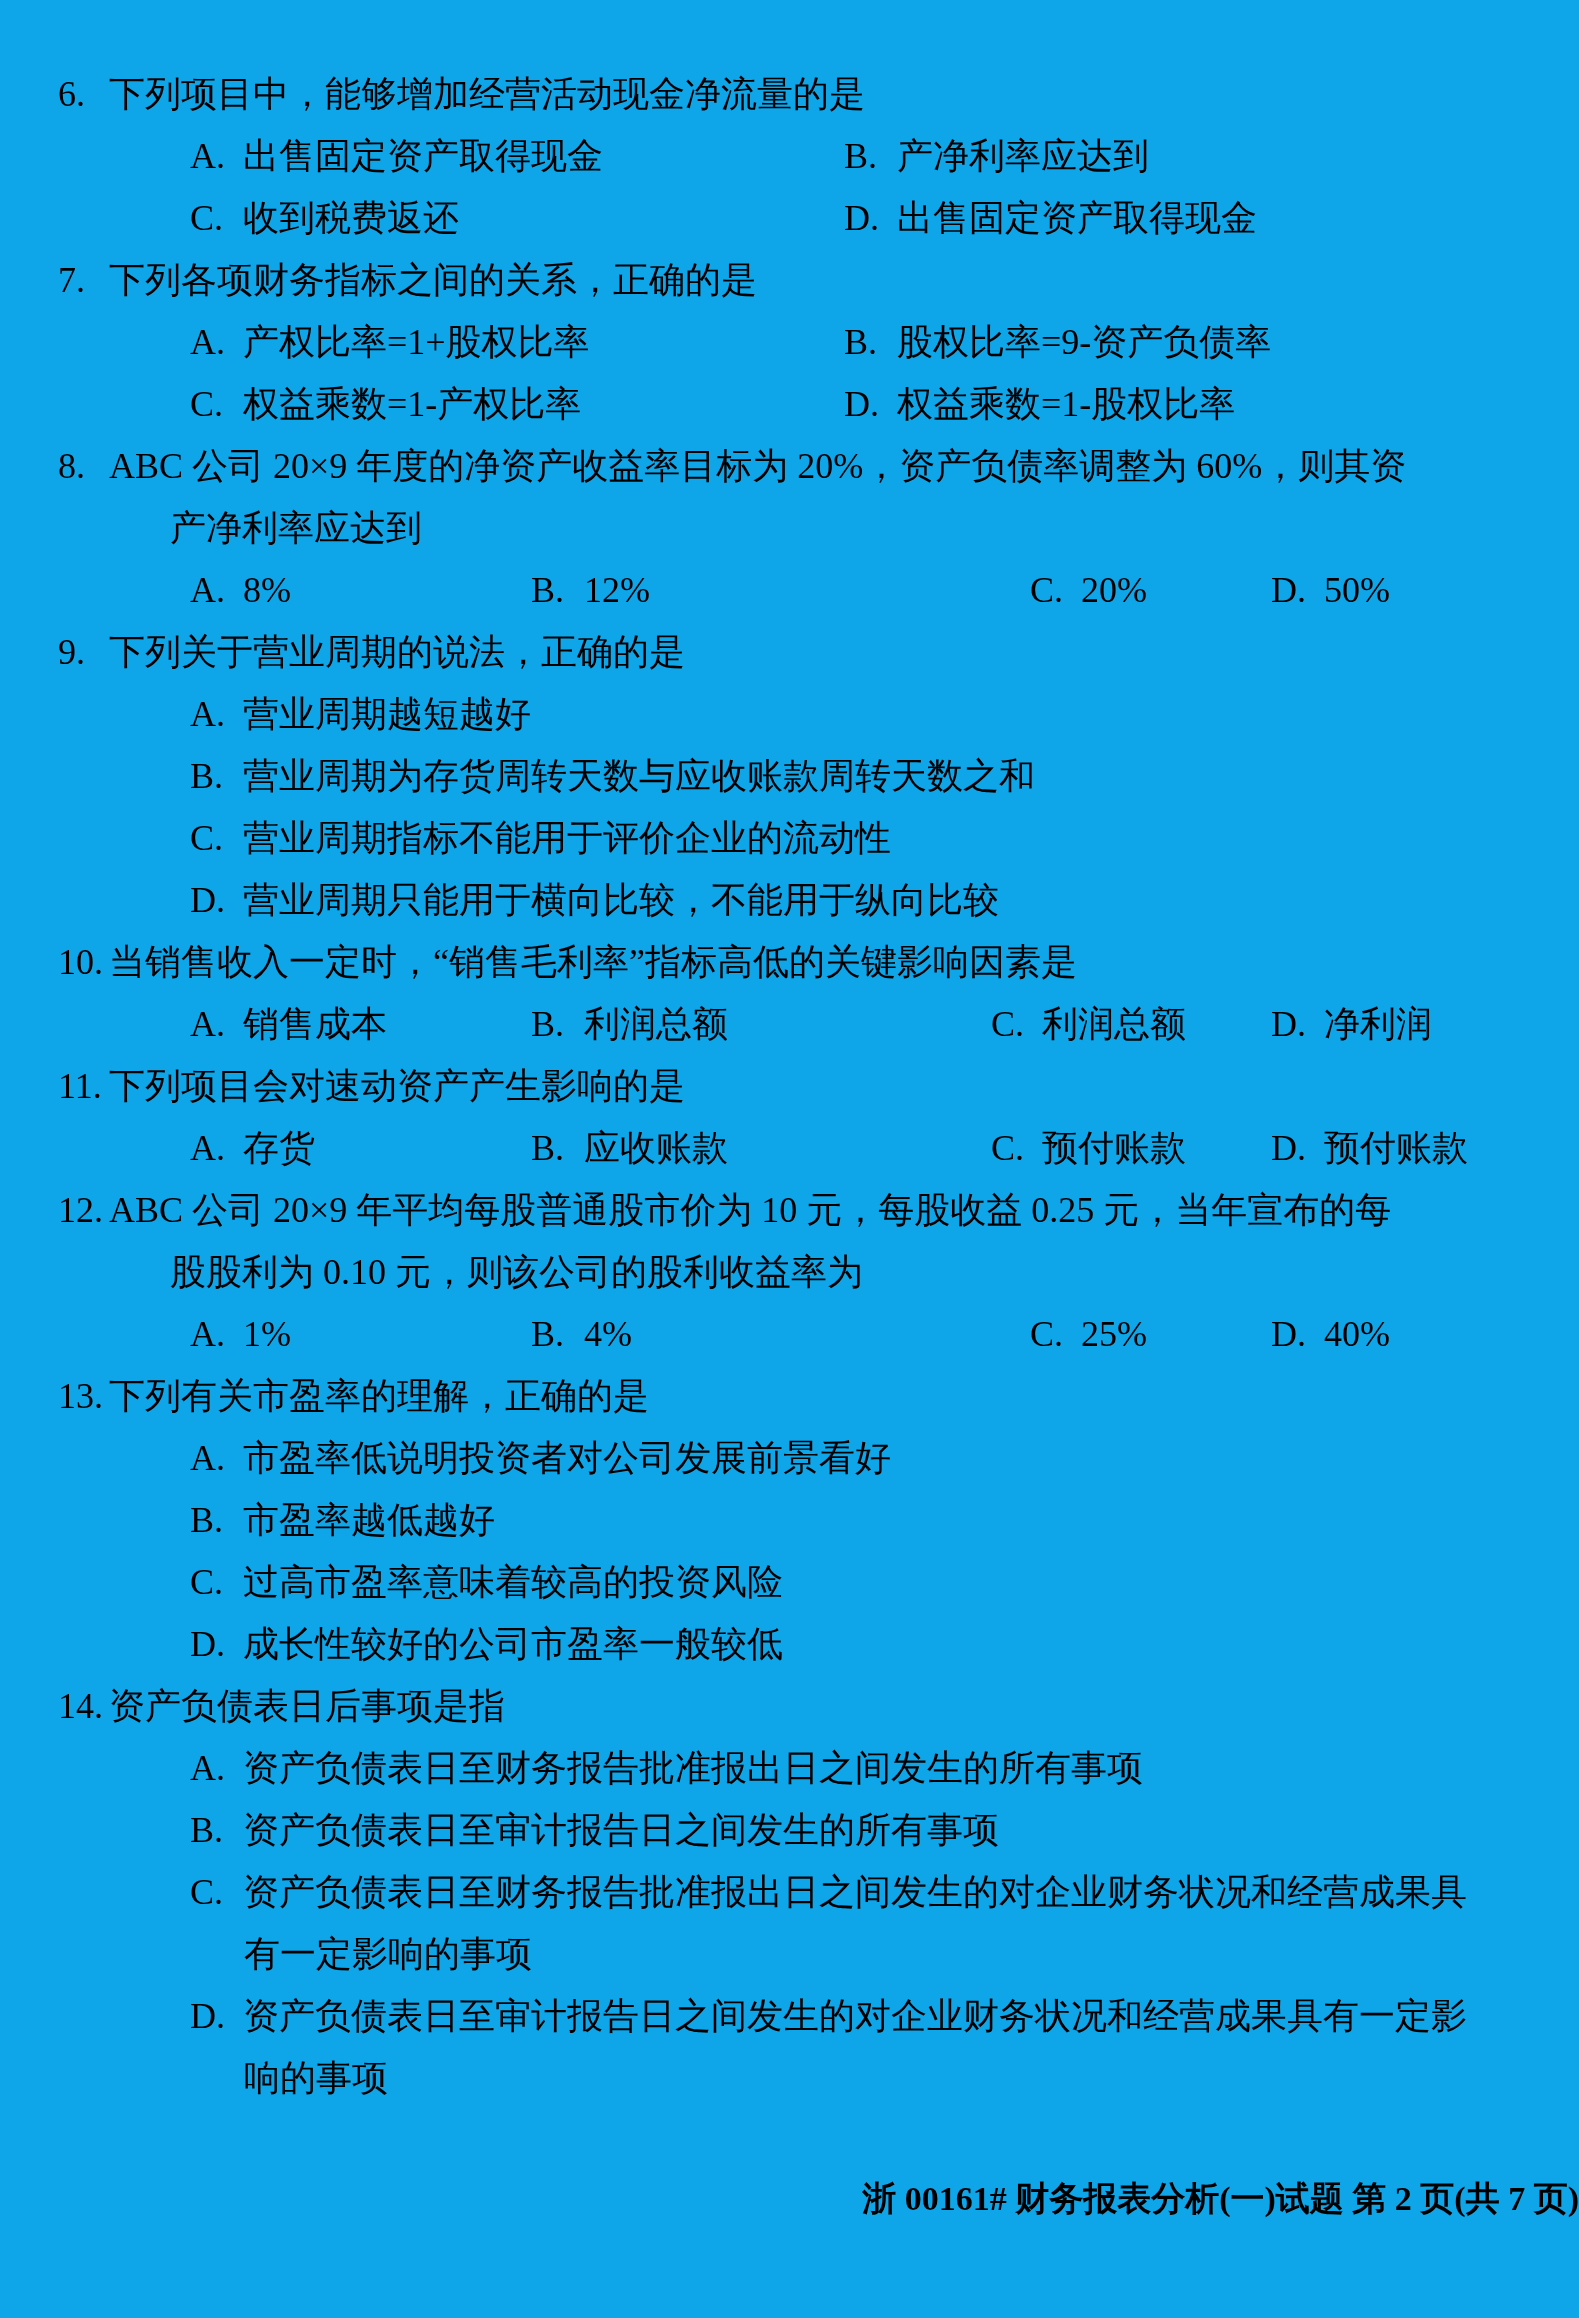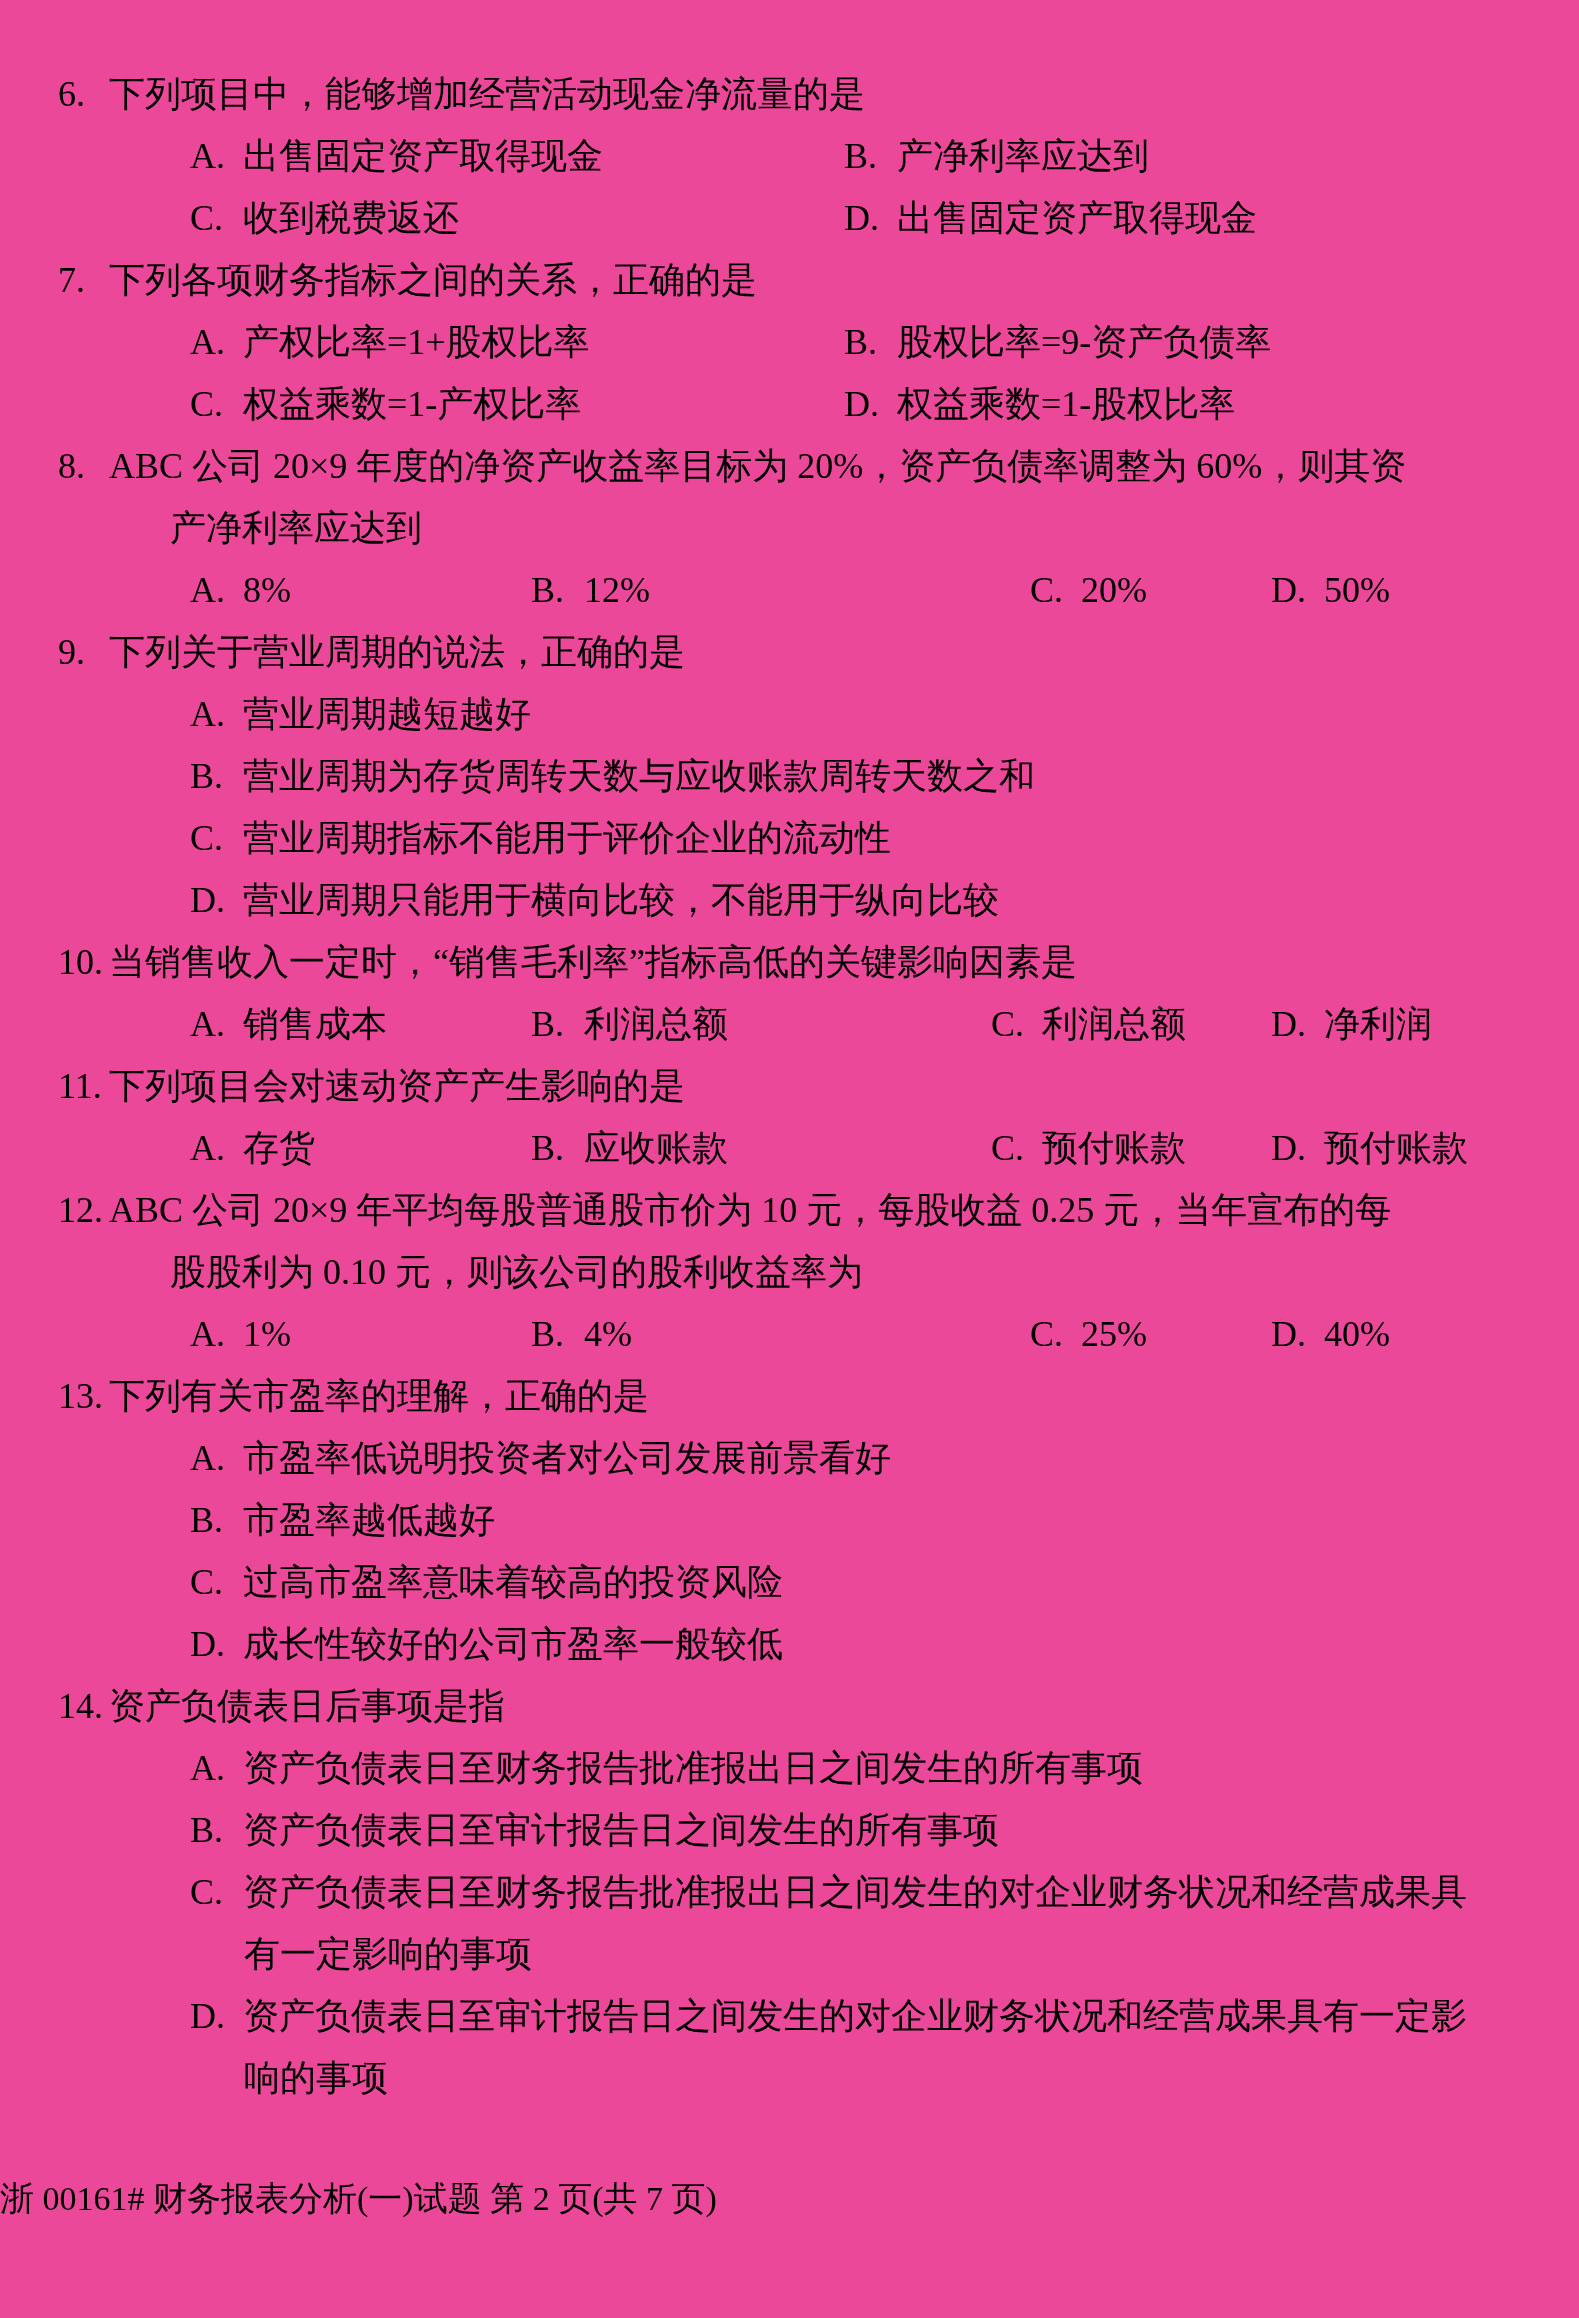--- a/index.html
+++ b/index.html
@@ -9,21 +9,21 @@
     color: #000000;
     font-family: "Liberation Serif", "DejaVu Serif", serif;
     font-size: 36px;
     overflow: hidden;
   }
   .page {
     position: relative;
     width: 1579px;
     height: 2319px;
     padding: 63px 53px 0 58px;
-    background: #ec4899;
+    background: #0ea5e9;
   }
   .row {
     line-height: 62px;
     height: 62px;
     white-space: nowrap;
   }
   
   .q-num {
     display: inline-block;
     min-width: 51px;
@@ -46,23 +46,24 @@
   .four-col { padding-left: 132px; }
   .four-col .c1 { display: inline-block; width: 297px; }
   .four-col .c2 { display: inline-block; width: 373px; margin-left: 44px; }
   .four-col .c3 { display: inline-block; width: 367px; text-align: center; }
   .four-col .c4 { display: inline-block; }
   .footer {
     position: absolute;
     top: 2168px;
     left: 0;
     width: 1579px;
-    text-align: left;
+    text-align: right;
     font-size: 34px;
     line-height: 62px;
+    font-weight: bold;
   }
 </style>
 </head>
 <body>
 
 <div class="page">
 
   <section>
     <div class="row">
       <span class="q-num">6.</span><span>下列项目中，能够增加经营活动现金净流量的是</span>

